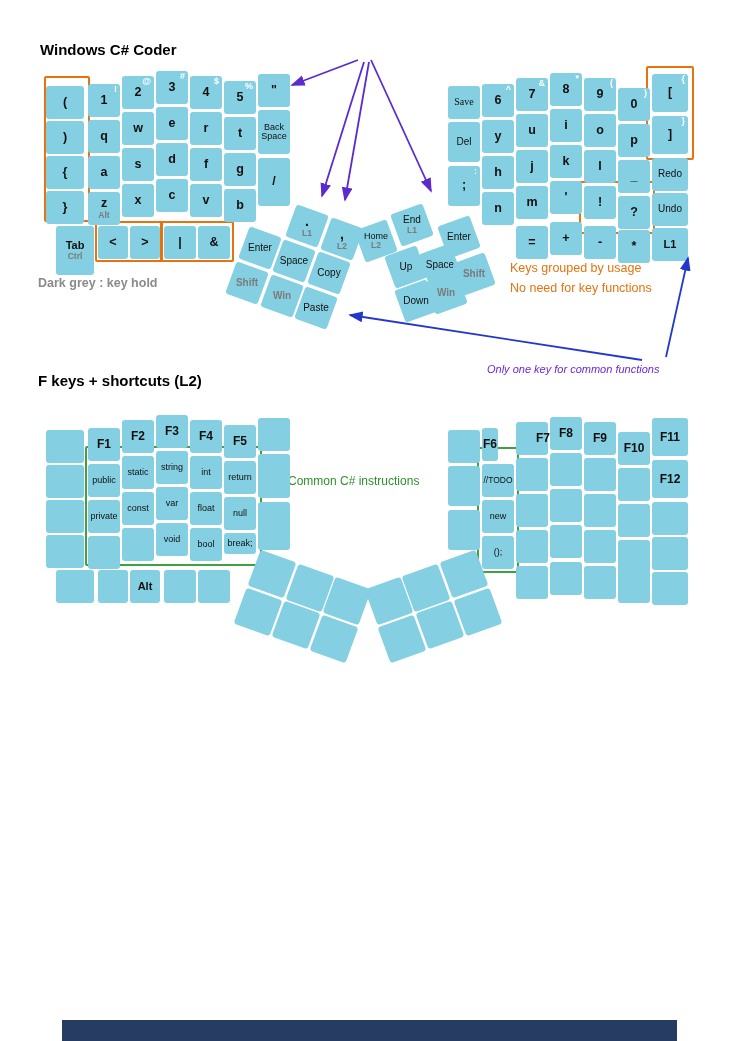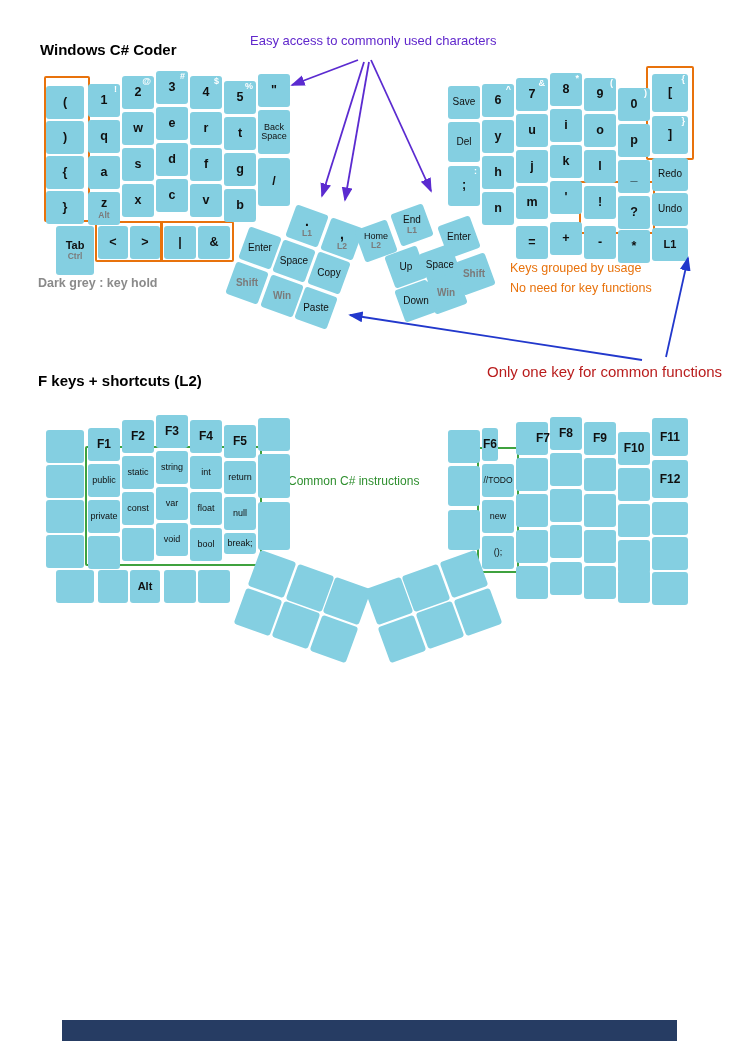--- a/index.html
+++ b/index.html
@@ -14,35 +14,34 @@
   .klabel.grey { color:#7b7b7b; }
   .key .sub  { position:absolute; top:0px; right:3px; font-size:9px; font-weight:700; color:#ffffff; }
   .key .hold { font-size:8.5px; font-weight:700; color:#7b7b7b; }
 
   .note { position:absolute; white-space:nowrap; }
   #title-top     { left:40px;  top:41px;  font-size:15px; font-weight:700; color:#000; }
   #note-easy     { left:250px; top:33px;  font-size:13px;   color:#6128CC; }
   #note-darkgrey { left:38px;  top:276px; font-size:12.5px; font-weight:700; color:#8a8a8a; }
   #note-grouped1 { left:510px; top:261px; font-size:12.5px; color:#E8720C; }
   #note-grouped2 { left:510px; top:281px; font-size:12.5px; color:#E8720C; }
-  #note-onekey   { left:487px; top:363px; font-size:15px; color:#b91c1c; }
+  #note-onekey   { left:487px; top:363px; font-size:11px; color:#6d28d9;font-style:italic; }
   #title-bottom  { left:38px;  top:372px; font-size:15px; font-weight:700; color:#000; }
   #note-csharp   { left:288px; top:474px; font-size:12px;   color:#2F8F2F; }
 
   .box { position:absolute; border:2px solid; background:transparent; border-radius:2px; }
   #arrow-svg { position:absolute; left:0; top:0; pointer-events:none; }
   #footer-bar { position:absolute; }
 </style>
 </head>
 <body style="--key: #84CFE1;">
 
 <div id="canvas">
 
   <div class="note" id="title-top">Windows C# Coder</div>
-  <div class="note" id="note-easy">Easy access to commonly used characters</div>
   <div class="note" id="note-darkgrey">Dark grey : key hold</div>
   <div class="note" id="note-grouped1">Keys grouped by usage</div>
   <div class="note" id="note-grouped2">No need for key functions</div>
   <div class="note" id="note-onekey">Only one key for common functions</div>
   <div class="note" id="title-bottom">F keys + shortcuts (L2)</div>
   <div class="note" id="note-csharp">Common C# instructions</div>
 
   <div id="boxes-layer">
       <div class="box" style="left: 44px; top: 76px; width: 46px; height: 146px; border-color: rgb(232, 114, 12);"></div>
       <div class="box" style="left: 95px; top: 221px; width: 68px; height: 41px; border-color: rgb(232, 114, 12);"></div>
@@ -260,21 +259,21 @@
             <span class="klabel grey" style="font-size: 10px; font-weight: 700;">Win</span>
           </div>
         </div>
         <div class="key" style="left: 299px; top: 291px; width: 34px; height: 34px; transform: rotate(20deg);">
           <div class="kin" style="transform: rotate(-20deg);">
             <span class="klabel" style="font-size: 10px; font-weight: 400;">Paste</span>
           </div>
         </div>
       </div>
       <div>
-        <div class="key" style="left: 448px; top: 86px; width: 32px; height: 33px;">
+        <div class="key" style="left: 448px; top: 86px; width: 32px; height: 33px; font-family: Liberation Serif, serif;">
           <div class="kin">
             <span class="klabel" style="font-size: 10px; font-weight: 400;">Save</span>
           </div>
         </div>
         <div class="key" style="left: 448px; top: 122px; width: 32px; height: 40px;">
           <div class="kin">
             <span class="klabel" style="font-size: 10px; font-weight: 400;">Del</span>
           </div>
         </div>
         <div class="key" style="left: 448px; top: 166px; width: 32px; height: 40px;">

